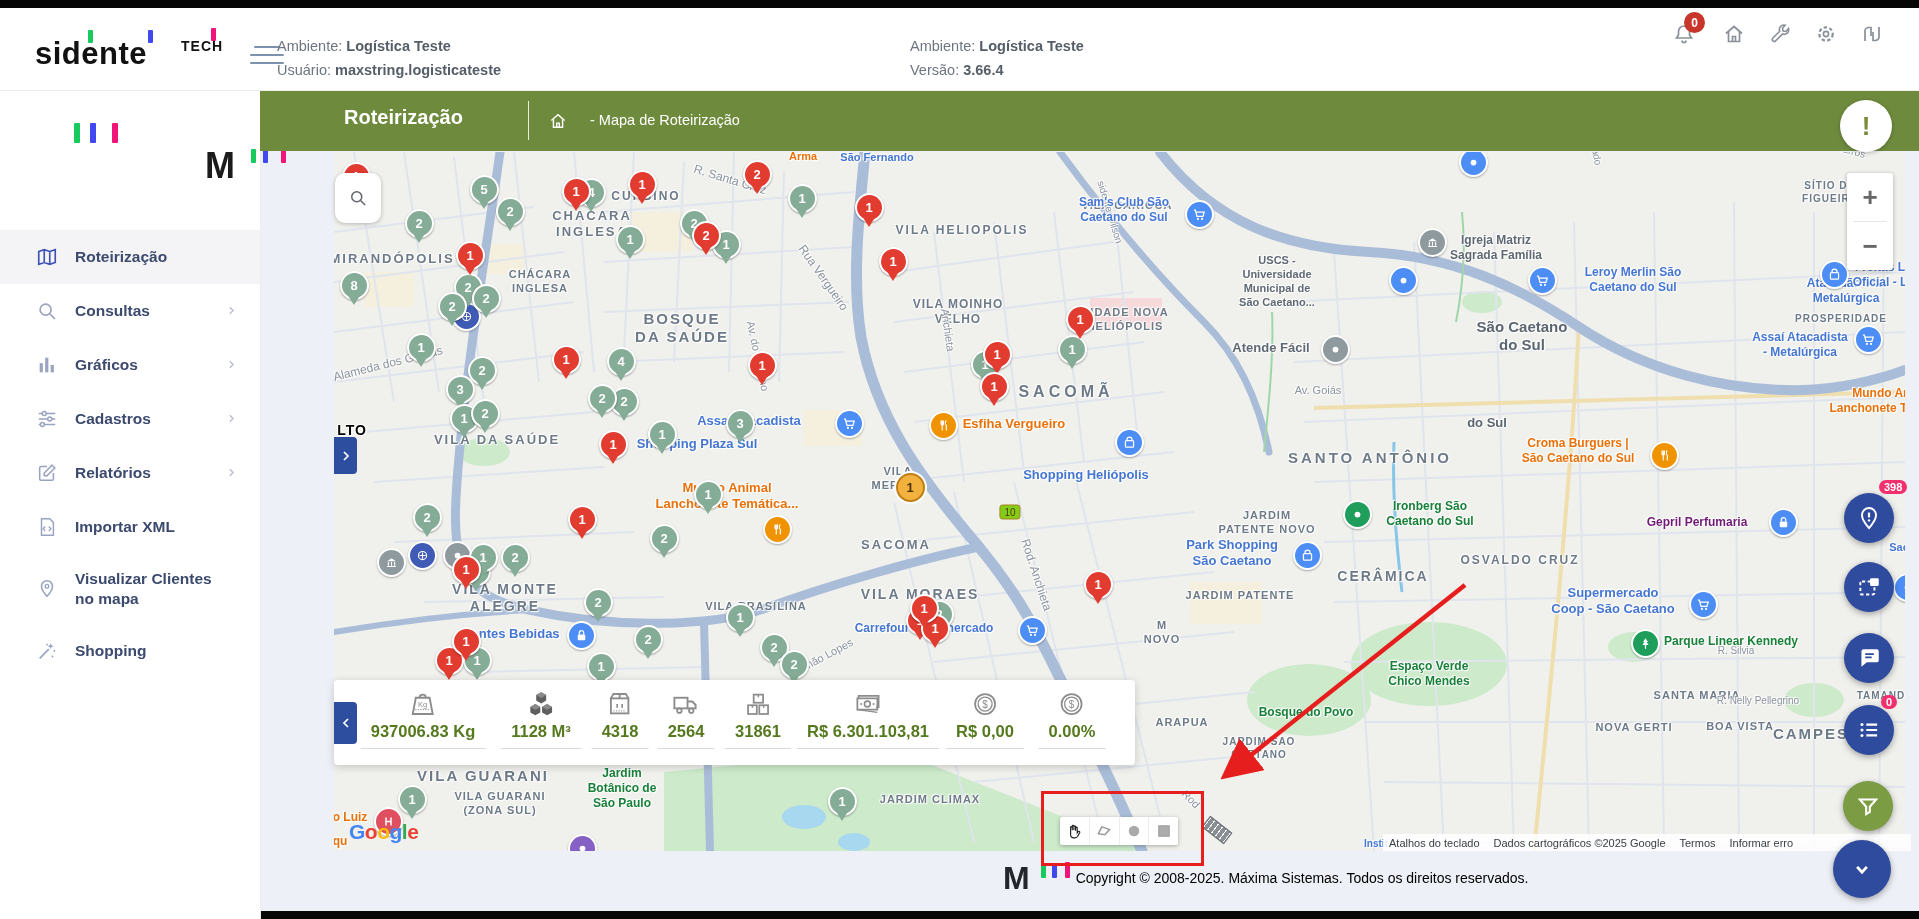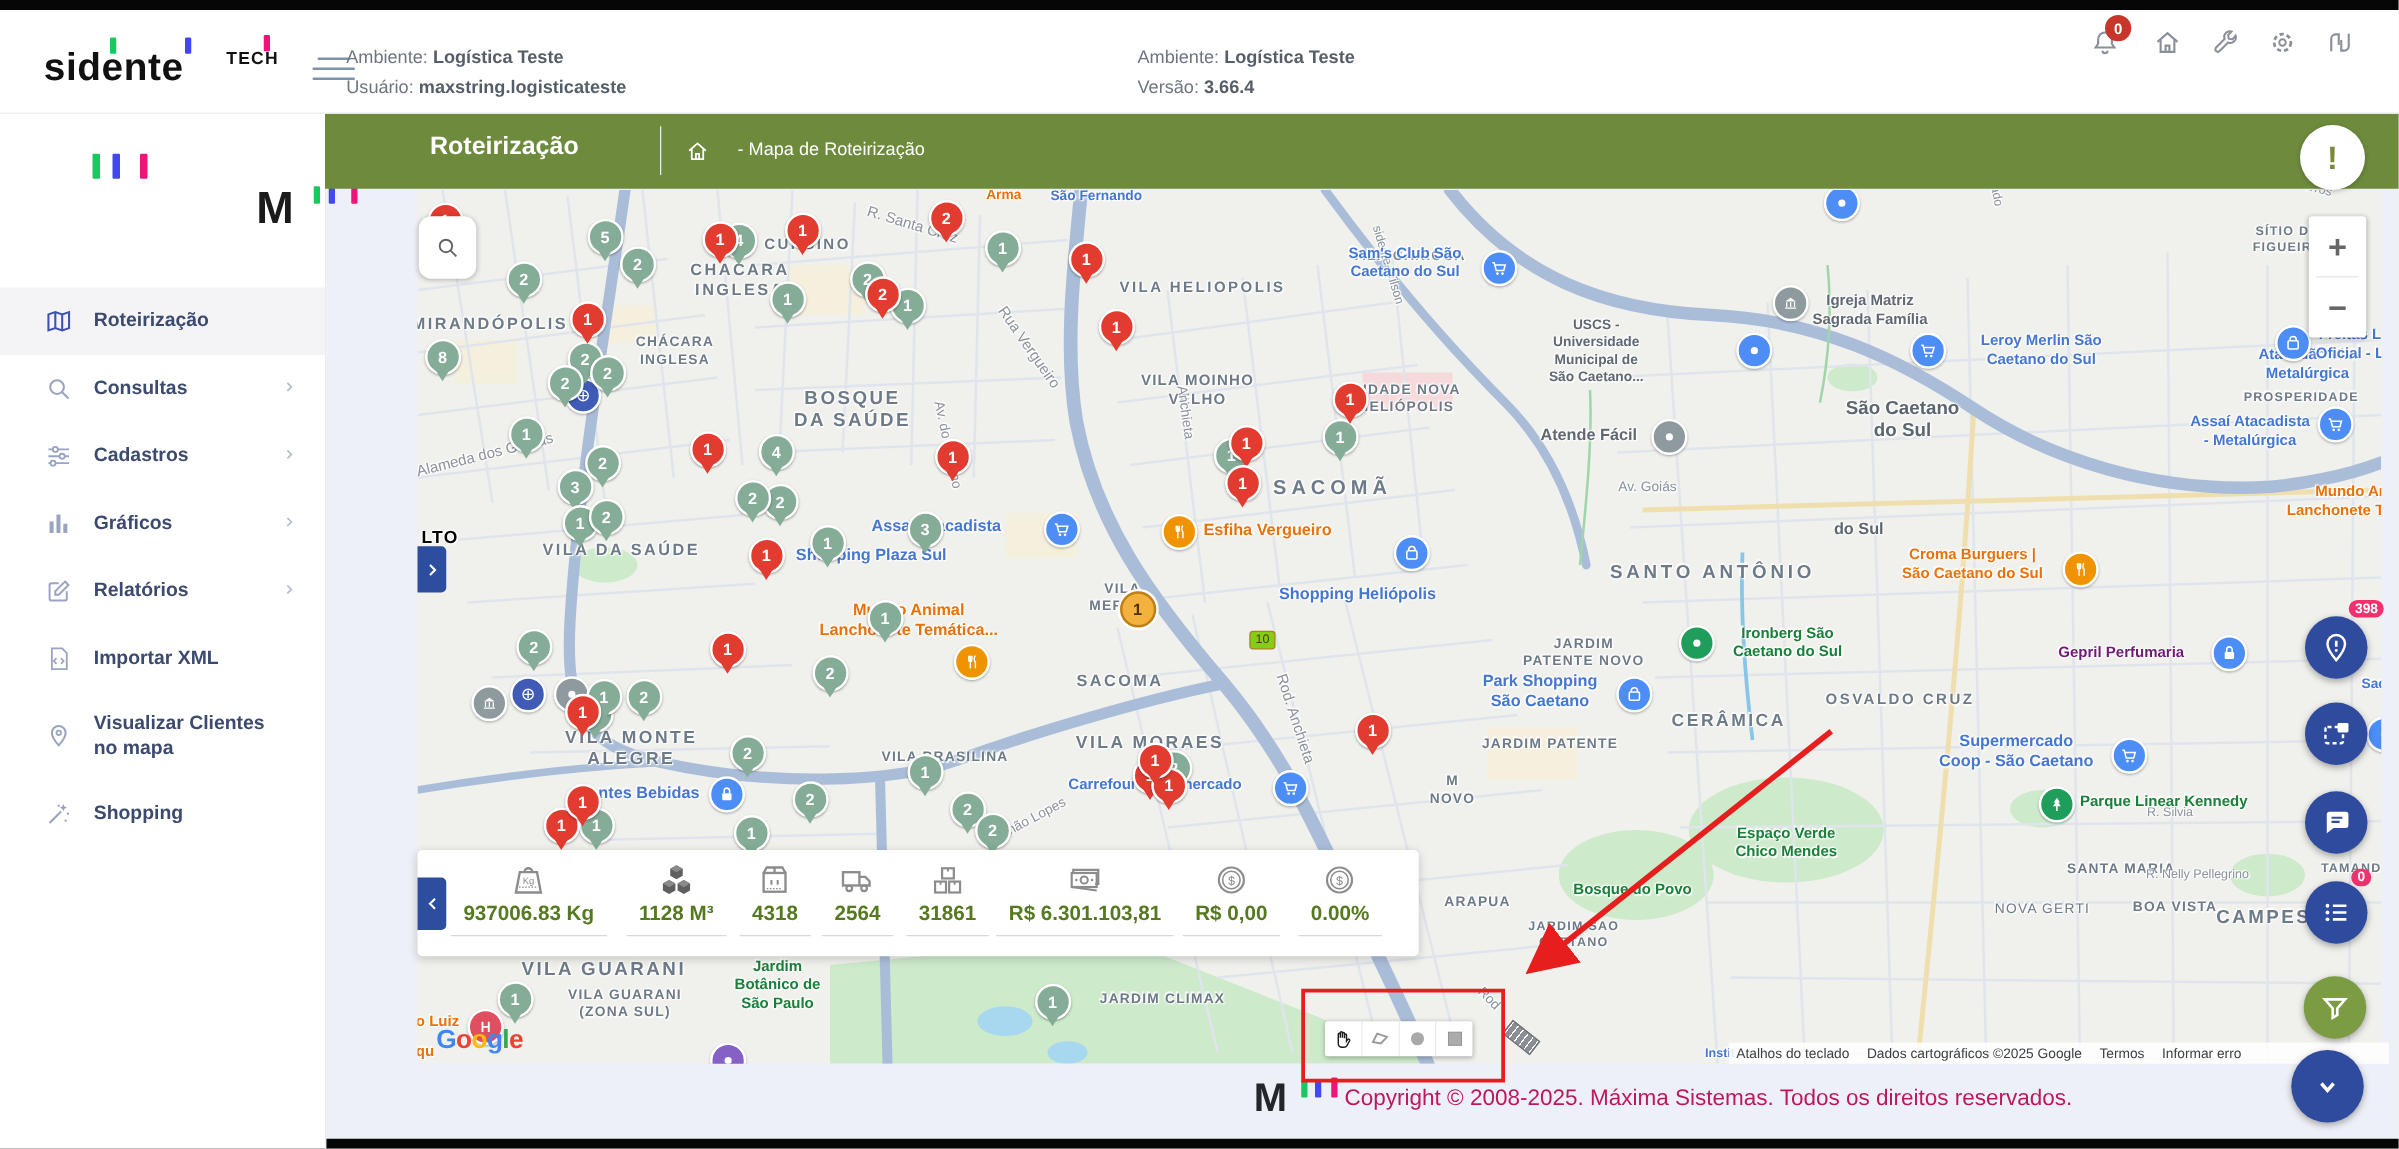--- a/index.html
+++ b/index.html
@@ -102,21 +102,21 @@
           display:flex;align-items:center;font-size:11px;color:#3c4043;gap:14px;padding-left:6px;}
   #google-logo{left:349px;top:820px;z-index:9;font-size:21px;font-weight:bold;letter-spacing:-.5px;}
   
   #anno-rect{border:3px solid #e61e1e;z-index:16;}
   #anno-arrow{z-index:16;pointer-events:none;}
   
   #footer{left:260px;top:851px;width:1645px;height:60px;z-index:2;}
   #footer-inner{position:absolute;left:743px;top:10px;display:flex;align-items:center;}
   #f-logo{font-size:32px;font-weight:bold;color:#23272b;position:relative;line-height:34px;}
   #f-logo i{position:absolute;width:5px;border-radius:1px;}
-  #f-copy{margin-left:46px;font-size:18px;color:#be185d;}
+  #f-copy{margin-left:46px;font-size:14px;color:#000000;}
   .hidden-defs{position:absolute;width:0;height:0;overflow:hidden;}
 </style>
 </head>
 <body>
 
 <svg class="hidden-defs" aria-hidden="true">
     <defs>
 <symbol id="i-map" viewBox="0 0 24 24">
         <path d="M3 6l6-2 6 2 6-2v14l-6 2-6-2-6 2z M9 4v14 M15 6v14" fill="none" stroke="currentColor" stroke-width="1.8"></path>
       </symbol>
@@ -355,32 +355,32 @@
         <span class="ic"><svg width="22" height="22">
             <use href="#i-search"></use>
           </svg></span>
         <span class="lbl">Consultas</span>
         <span class="chev"><svg width="13" height="13" style="color: rgb(185, 190, 204);">
             <use href="#i-chevright"></use>
           </svg></span>
       </div>
       <div class="mitem">
         <span class="ic"><svg width="22" height="22">
-            <use href="#i-sliders"></use>
-          </svg></span>
-        <span class="lbl">Cadastros</span>
+            <use href="#i-chart"></use>
+          </svg></span>
+        <span class="lbl">Gráficos</span>
         <span class="chev"><svg width="13" height="13" style="color: rgb(185, 190, 204);">
             <use href="#i-chevright"></use>
           </svg></span>
       </div>
       <div class="mitem">
         <span class="ic"><svg width="22" height="22">
-            <use href="#i-chart"></use>
-          </svg></span>
-        <span class="lbl">Gráficos</span>
+            <use href="#i-sliders"></use>
+          </svg></span>
+        <span class="lbl">Cadastros</span>
         <span class="chev"><svg width="13" height="13" style="color: rgb(185, 190, 204);">
             <use href="#i-chevright"></use>
           </svg></span>
       </div>
       <div class="mitem">
         <span class="ic"><svg width="22" height="22">
             <use href="#i-edit"></use>
           </svg></span>
         <span class="lbl">Relatórios</span>
         <span class="chev"><svg width="13" height="13" style="color: rgb(185, 190, 204);">
@@ -542,21 +542,21 @@
       <div class="maplabel" style="left: 596px; top: 647px; font-size: 11px; line-height: 14px; color: rgb(109, 122, 135); font-weight: bold; letter-spacing: 1px;">JARDIM CLIMAX</div>
       <div class="maplabel" style="left: 906px; top: 443px; font-size: 11px; line-height: 14px; color: rgb(109, 122, 135); font-weight: bold; letter-spacing: 1px;">JARDIM PATENTE</div>
       <div class="maplabel" style="left: 933px; top: 370px; font-size: 11px; line-height: 14px; color: rgb(109, 122, 135); font-weight: bold; letter-spacing: 1px;">JARDIM<br>PATENTE NOVO</div>
       <div class="maplabel" style="left: 1036px; top: 306px; font-size: 15px; line-height: 18px; color: rgb(109, 122, 135); font-weight: bold; letter-spacing: 3px;">SANTO ANTÔNIO</div>
       <div class="maplabel" style="left: 1049px; top: 424px; font-size: 14px; line-height: 17px; color: rgb(109, 122, 135); font-weight: bold; letter-spacing: 2px;">CERÂMICA</div>
       <div class="maplabel" style="left: 1186px; top: 408px; font-size: 12px; line-height: 15px; color: rgb(109, 122, 135); font-weight: bold; letter-spacing: 2px;">OSVALDO CRUZ</div>
       <div class="maplabel" style="left: 1496px; top: 40px; font-size: 10px; line-height: 13px; color: rgb(109, 122, 135); font-weight: bold; letter-spacing: 1px;">SÍTIO DA<br>FIGUEIRA</div>
       <div class="maplabel" style="left: 793px; top: 53px; font-size: 11px; line-height: 14px; color: rgb(109, 122, 135); font-weight: bold; letter-spacing: 1px;">VILA CARIOCA</div>
       <div class="maplabel" style="left: 1507px; top: 166px; font-size: 10px; line-height: 13px; color: rgb(109, 122, 135); font-weight: bold; letter-spacing: 1px;">PROSPERIDADE</div>
       <div class="maplabel" style="left: 1363px; top: 543px; font-size: 11px; line-height: 14px; color: rgb(109, 122, 135); font-weight: bold; letter-spacing: 1px;">SANTA MARIA</div>
-      <div class="maplabel" style="left: 1300px; top: 575px; font-size: 11px; line-height: 14px; color: rgb(109, 122, 135); font-weight: normal; letter-spacing: 1px;">NOVA GERTI</div>
+      <div class="maplabel" style="left: 1300px; top: 575px; font-size: 11px; line-height: 14px; color: rgb(109, 122, 135); font-weight: bold; letter-spacing: 1px;">NOVA GERTI</div>
       <div class="maplabel" style="left: 1406px; top: 574px; font-size: 11px; line-height: 14px; color: rgb(109, 122, 135); font-weight: bold; letter-spacing: 1px;">BOA VISTA</div>
       <div class="maplabel" style="left: 925px; top: 596px; font-size: 10px; line-height: 13px; color: rgb(109, 122, 135); font-weight: bold; letter-spacing: 1px;">JARDIM SAO<br>CAETANO</div>
       <div class="maplabel" style="left: 848px; top: 570px; font-size: 11px; line-height: 14px; color: rgb(109, 122, 135); font-weight: bold; letter-spacing: 1px;">ARAPUA</div>
       <div class="maplabel" style="left: 1477px; top: 582px; font-size: 15px; line-height: 18px; color: rgb(109, 122, 135); font-weight: bold; letter-spacing: 2px;">CAMPES</div>
       <div class="maplabel" style="left: 1547px; top: 543px; font-size: 10px; line-height: 13px; color: rgb(109, 122, 135); font-weight: bold; letter-spacing: 1px;">TAMAND</div>
       <div class="maplabel" style="left: 828px; top: 480px; font-size: 11px; line-height: 14px; color: rgb(109, 122, 135); font-weight: bold; letter-spacing: 1px;">M<br>NOVO</div>
       <div class="maplabel" style="left: 1188px; top: 184px; font-size: 15px; line-height: 18px; color: rgb(91, 102, 112); font-weight: 600;">São Caetano<br>do Sul</div>
       <div class="maplabel" style="left: 1153px; top: 271px; font-size: 13px; line-height: 16px; color: rgb(91, 102, 112); font-weight: 600;">do Sul</div>
       <div class="maplabel" style="left: 396px; top: 28px; font-size: 12px; line-height: 15px; color: rgb(139, 147, 158); font-weight: normal; transform: translate(-50%, -50%) rotate(17deg);">R. Santa Cruz</div>
       <div class="maplabel" style="left: 489px; top: 126px; font-size: 12px; line-height: 15px; color: rgb(139, 147, 158); font-weight: normal; transform: translate(-50%, -50%) rotate(55deg);">Rua Vergueiro</div>

